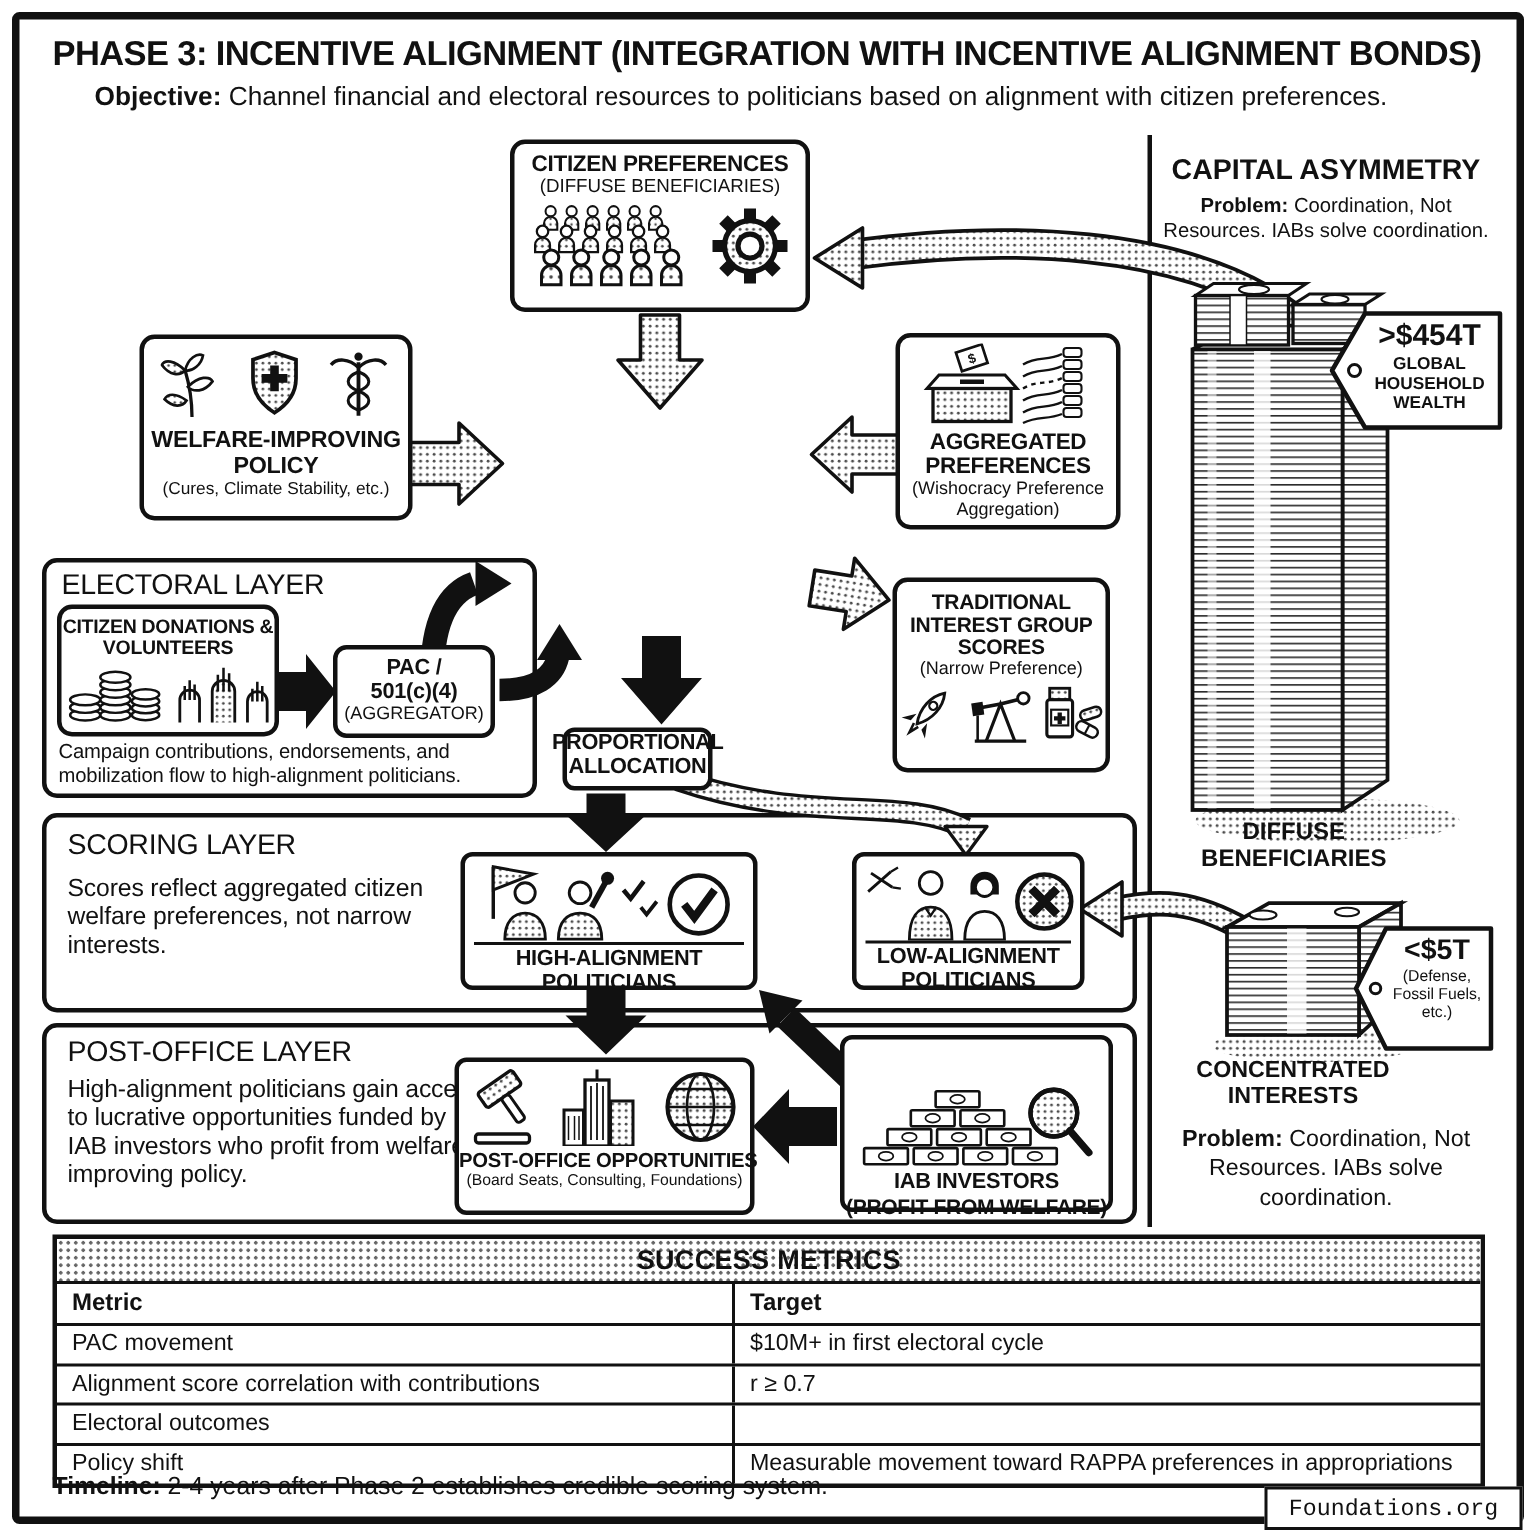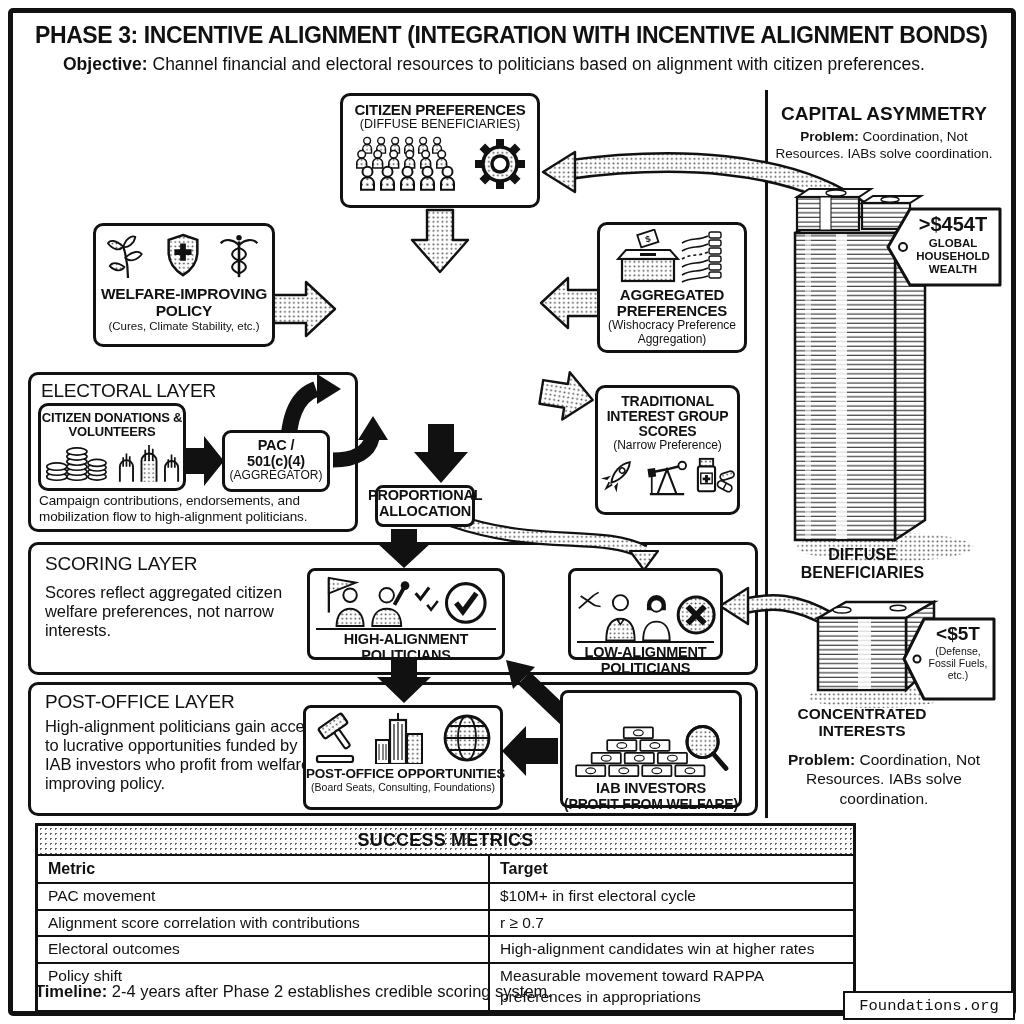--- a/index.html
+++ b/index.html
@@ -18,21 +18,21 @@
   .dotbg{background-color:#fff;background-image:radial-gradient(#666 1px,transparent 1px);background-size:5px 5px}
   .lh{font-size:19px;font-weight:400;letter-spacing:-0.2px}
   .lcap{line-height:1.16;letter-spacing:-0.1px}
   
   .chart-wrap{padding:2px 12px 0 12px}
   .chart-bars{display:flex;align-items:flex-end;gap:4px;height:56px;border-left:2.5px solid #111;border-bottom:2.5px solid #111;padding:0 4px}
   .bar{flex:1;border:1.6px solid #111;border-bottom:none}
   .bar-dots{background-color:#fff;background-image:radial-gradient(#555 0.9px,transparent 0.9px);background-size:4px 4px}
   .bar-white{background:#fff}
   
-  .mt{position:absolute;left:35px;top:823px;width:821px;border:3px solid #111;background:#fff;z-index:3}
+  .mt{position:absolute;left:35px;top:823px;width:955px;border:3px solid #111;background:#fff;z-index:3}
   .mt-title{height:30px;display:flex;align-items:center;justify-content:center;font-size:18px;font-weight:800;border-bottom:2.5px solid #111;letter-spacing:0.2px}
   .mt-row{display:grid;grid-template-columns:452px 1fr;border-bottom:2.2px solid #111;font-size:15.5px}
   .mt-row:last-child{border-bottom:none}
   .mt-row>div{padding:2px 10px;line-height:1.35}
   .mt-row>div:first-child{border-right:2.2px solid #111}
   .mt-head{font-weight:800;font-size:16px}
   .wm{position:absolute;left:843px;top:991px;width:172px;height:29px;background:#fff;border:2.5px solid #111;z-index:6;display:flex;align-items:center;justify-content:center;font-family:"Liberation Mono","DejaVu Sans Mono",monospace;font-size:15.5px}
   .tagtxt{position:absolute;z-index:3;text-align:center;line-height:1.05}
   .ic{display:inline-block;vertical-align:middle}
 </style>
@@ -349,21 +349,21 @@
       <circle cx="70" cy="22" r="7.5" fill="#fff" stroke="#111" stroke-width="2"></circle>
       <path d="M55 54 C55 42 61 36 70 36 C79 36 85 42 85 54 Z" fill="url(#dotp)" stroke="#111" stroke-width="2"></path>
       <path d="M100 20 l5 6 9-12" fill="none" stroke="#111" stroke-width="3.2"></path>
       <path d="M112 32 l4 5 7-9" fill="none" stroke="#111" stroke-width="2.6"></path>
       <circle cx="152" cy="30" r="20" fill="#fff" stroke="#111" stroke-width="3.2"></circle>
       <path d="M142 30 l7 9 14-19" fill="none" stroke="#111" stroke-width="5.5"></path>
     </svg>
     <div class="ttl" style="font-size:14.5px;border-top:2.5px solid #111;padding-top:2px;margin:0 6px">HIGH-ALIGNMENT POLITICIANS</div>
   </div>
 
-  <div class="nb" style="left:568px;top:568px;width:155px;height:92px;border-radius:8px;padding-top:18px">
+  <div class="nb" style="left:568px;top:568px;width:155px;height:92px;border-radius:8px;padding-top:4px">
     <svg class="ic" width="142" height="52" viewBox="0 0 150 54">
       <g stroke="#111" stroke-width="2" fill="none">
         <path d="M4 20 L20 6 M6 7 L21 17"></path>
           <path d="M20 6 l5 -3 M21 17 l6 1" stroke-width="1.6"></path>
       </g>
       <circle cx="48" cy="14" r="8" fill="#fff" stroke="#111" stroke-width="2"></circle>
       <path d="M33 54 C33 38 39 31 48 31 C57 31 63 38 63 54 Z" fill="url(#dotp)" stroke="#111" stroke-width="2"></path>
       <path d="M44 31 l4 6 4-6" fill="none" stroke="#111" stroke-width="1.6"></path>
       <path d="M76 16 a10 10 0 0 1 20 0 v6 h-20 z" fill="#111"></path>
       <circle cx="86" cy="17" r="6.5" fill="#fff" stroke="#111" stroke-width="2"></circle>
@@ -461,21 +461,20 @@
     <div class="mt-row">
       <div>PAC movement</div>
       <div>$10M+ in first electoral cycle</div>
     </div>
     <div class="mt-row">
       <div>Alignment score correlation with contributions</div>
       <div style="">r ≥ 0.7</div>
     </div>
     <div class="mt-row">
       <div>Electoral outcomes</div>
-      <div>High-alignment candidates win at higher rates</div>
     </div>
     <div class="mt-row">
       <div>Policy shift</div>
       <div>Measurable movement toward RAPPA preferences in appropriations</div>
     </div>
   </div>
 
   <div class="abs z3" style="left:35px;top:982px;width:820px;font-size:16.5px">
     <span class="b">Timeline:</span>
     <span>2-4 years after Phase 2 establishes credible scoring system.</span>

